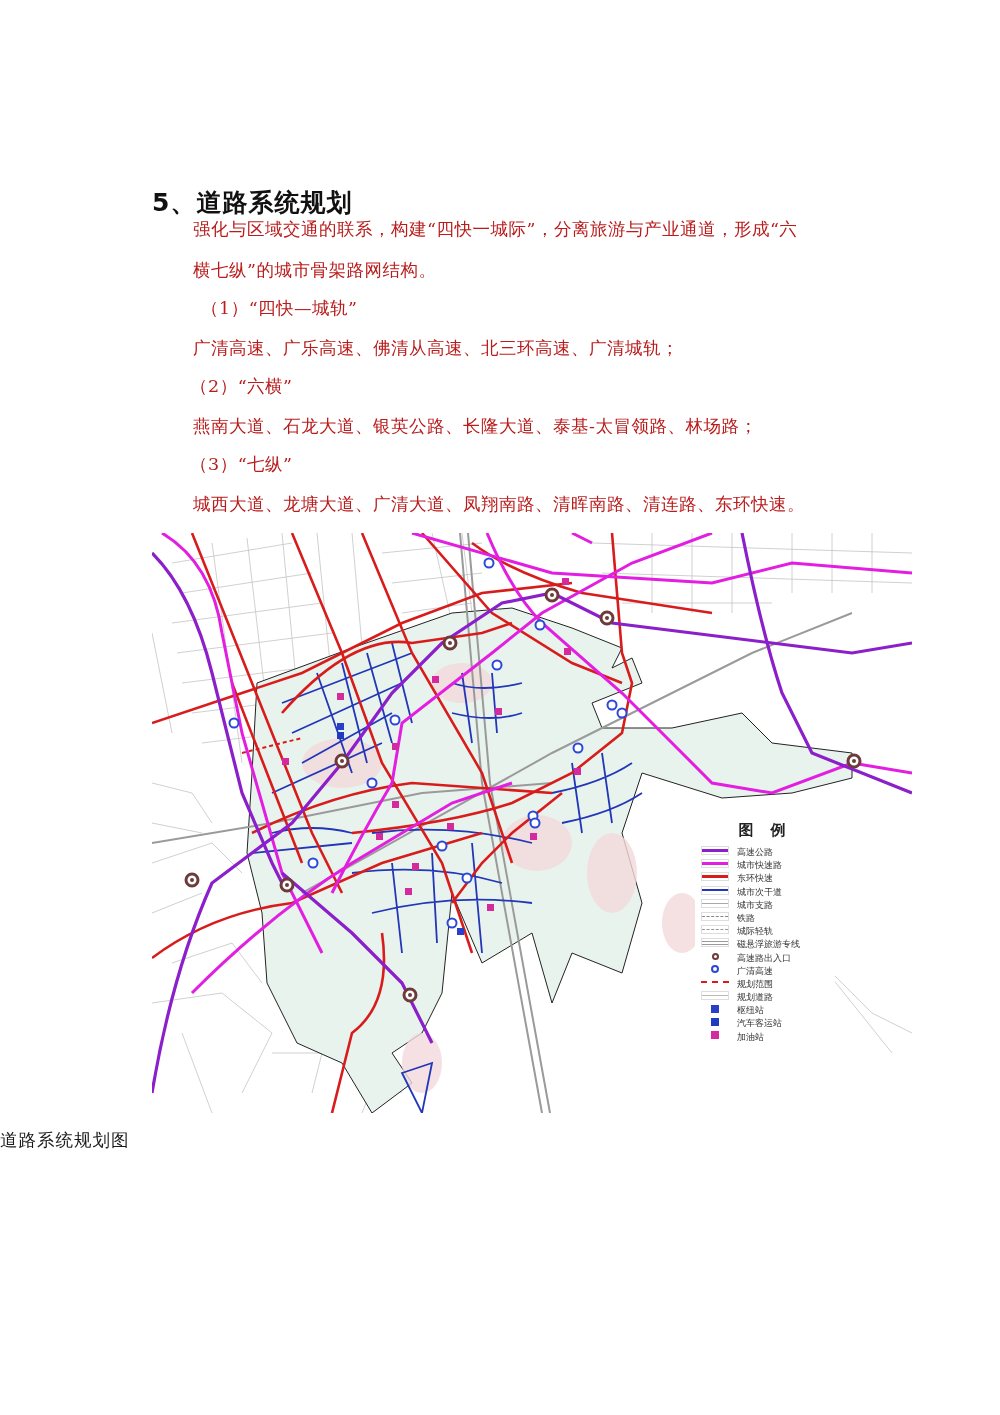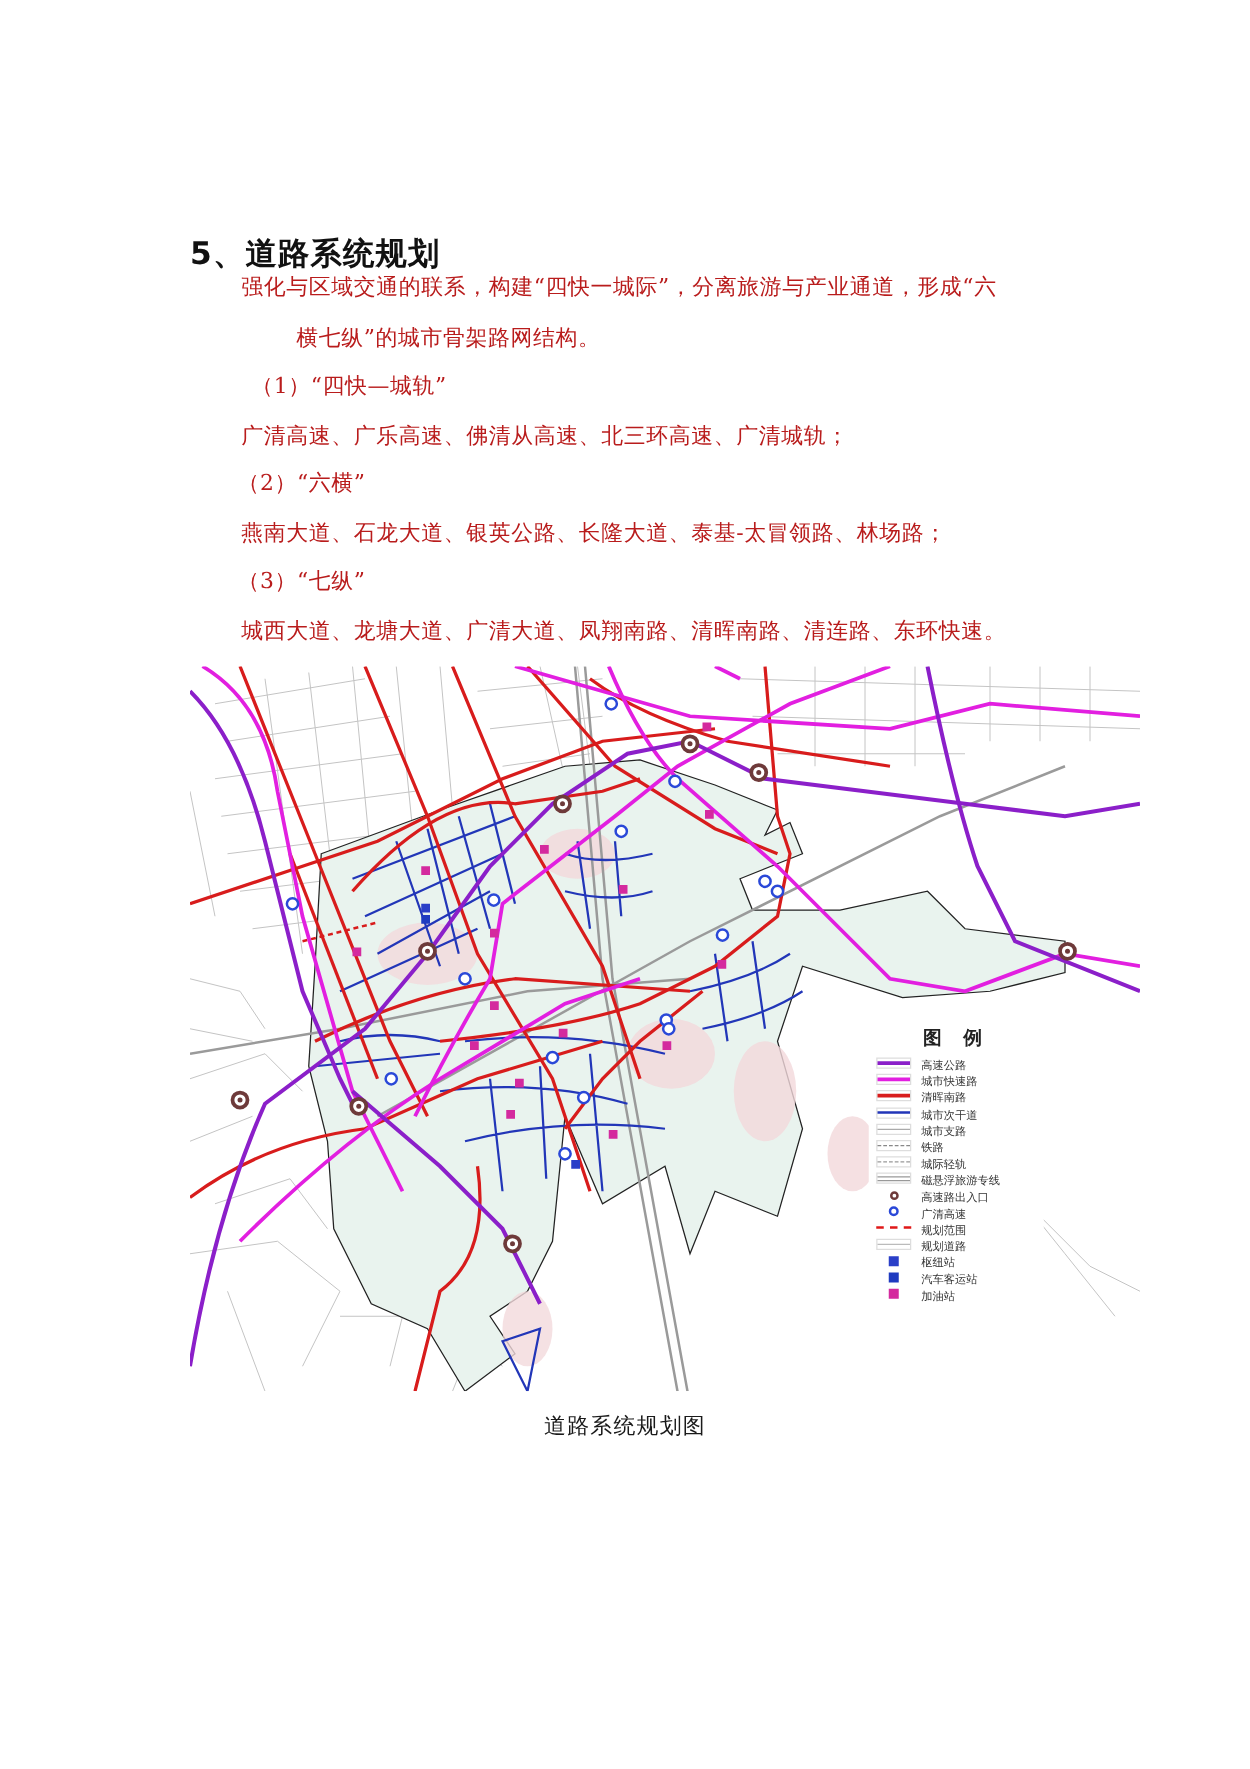--- a/index.html
+++ b/index.html
@@ -8,29 +8,29 @@
   .h { position:absolute; left:152px; top:142px; font-family:"DejaVu Sans","Liberation Sans",sans-serif;
        font-size:25px; font-weight:bold; letter-spacing:1px; color:#111;margin-top:44px; }
   .p { position:absolute; font-size:17.5px; color:#b91c1c; white-space:nowrap; letter-spacing:0.5px; }
   .map { position:absolute; left:152px; top:533px; width:760px; height:580px; background:#fff; overflow:hidden; }
   .map svg { position:absolute; left:0; top:0; }
   .legend { position:absolute; left:695px; top:805px; width:140px; height:245px; background:#fff; }
   .legend .title { text-align:center; font-size:15px; font-weight:bold; margin-top:16px; margin-bottom:6px; letter-spacing:6px; color:#222; }
   .legend .row { display:flex; align-items:flex-start; height:13.2px; font-size:9px; color:#333; font-family:Liberation Serif, serif; }
   .legend .sym { width:28px; height:9px; margin-left:6px; margin-right:8px; position:relative; border:1px solid #ddd; box-sizing:border-box; display:flex; align-items:center; justify-content:center; }
   .legend .sym i { display:block; width:100%; }
-  .caption { position:absolute; left:0; width:1000px; top:1128px; text-align:center; font-size:17.5px; color:#1a1a1a; letter-spacing:1px; }
+  .caption { position:absolute; left:0; width:1000px; top:1128px; text-align:left; font-size:17.5px; color:#1a1a1a; letter-spacing:1px; }
 </style>
 </head>
 <body>
 
 <div class="h">5、道路系统规划</div>
 
 <div class="p" style="left:193px;top:217px;">强化与区域交通的联系，构建“四快一城际”，分离旅游与产业通道，形成“六</div>
-<div class="p" style="left:193px;top:258px;margin-left:44px;">横七纵”的城市骨架路网结构。</div>
+<div class="p" style="left:193px;top:258px;">横七纵”的城市骨架路网结构。</div>
 <div class="p" style="left:201px;top:296px;">（1）“四快—城轨”</div>
 <div class="p" style="left:193px;top:336px;text-align:center;">广清高速、广乐高速、佛清从高速、北三环高速、广清城轨；</div>
 <div class="p" style="left:190px;top:374px;">（2）“六横”</div>
 <div class="p" style="left:193px;top:414px;">燕南大道、石龙大道、银英公路、长隆大道、泰基-太冒领路、林场路；</div>
 <div class="p" style="left:190px;top:452px;">（3）“七纵”</div>
 <div class="p" style="left:193px;top:492px;">城西大道、龙塘大道、广清大道、凤翔南路、清晖南路、清连路、东环快速。</div>
 
 <div class="map">
   <svg width="760" height="580" viewBox="0 0 760 580">
 
@@ -178,21 +178,21 @@
     <div class="row">
         <span class="sym">
           <i style="height:3px;background:#e21fe0"></i>
         </span>
         <span>城市快速路</span>
       </div>
     <div class="row">
         <span class="sym">
           <i style="height:3px;background:#d81c1c"></i>
         </span>
-        <span>清晖南路</span>
+        <span>东环快速</span>
       </div>
     <div class="row">
         <span class="sym">
           <i style="height:2px;background:#2236b8"></i>
         </span>
         <span>城市次干道</span>
       </div>
     <div class="row">
         <span class="sym">
           <i style="height:1px;background:#aaa"></i>

